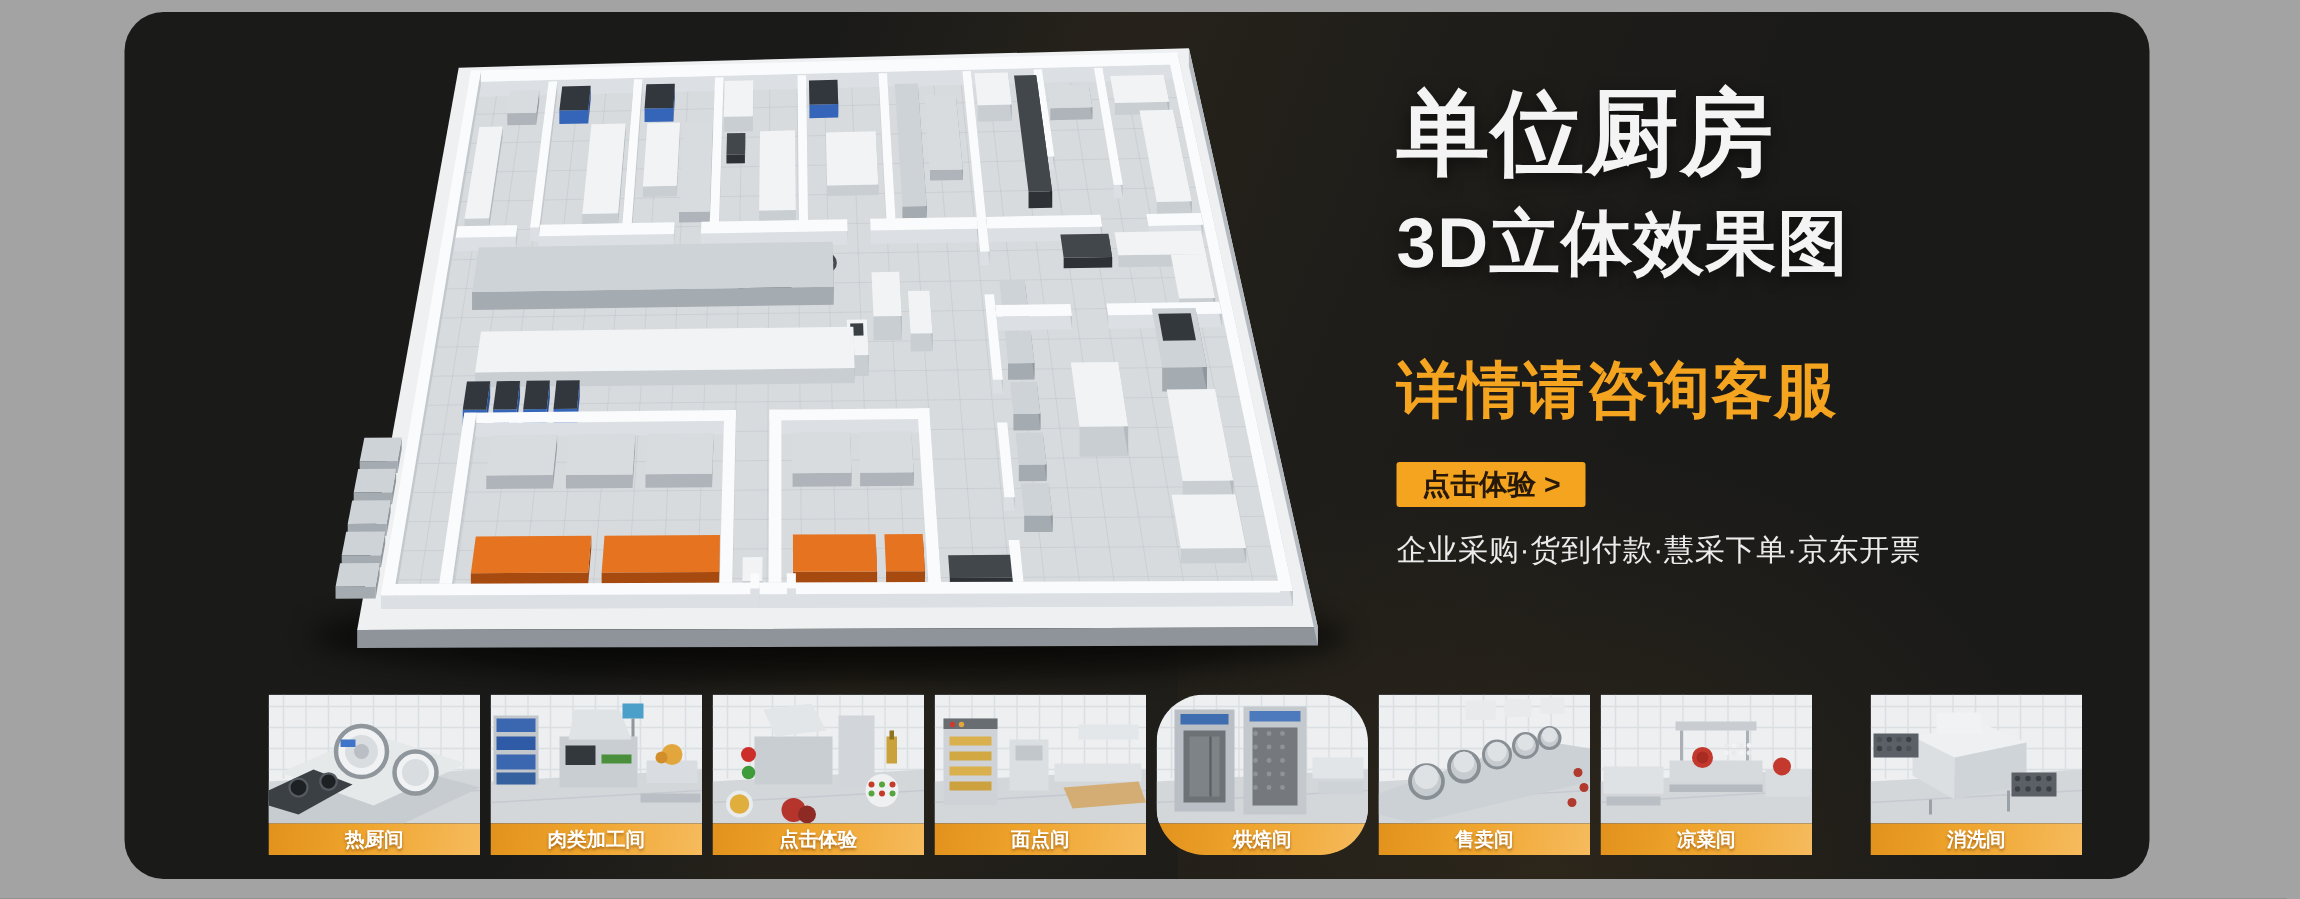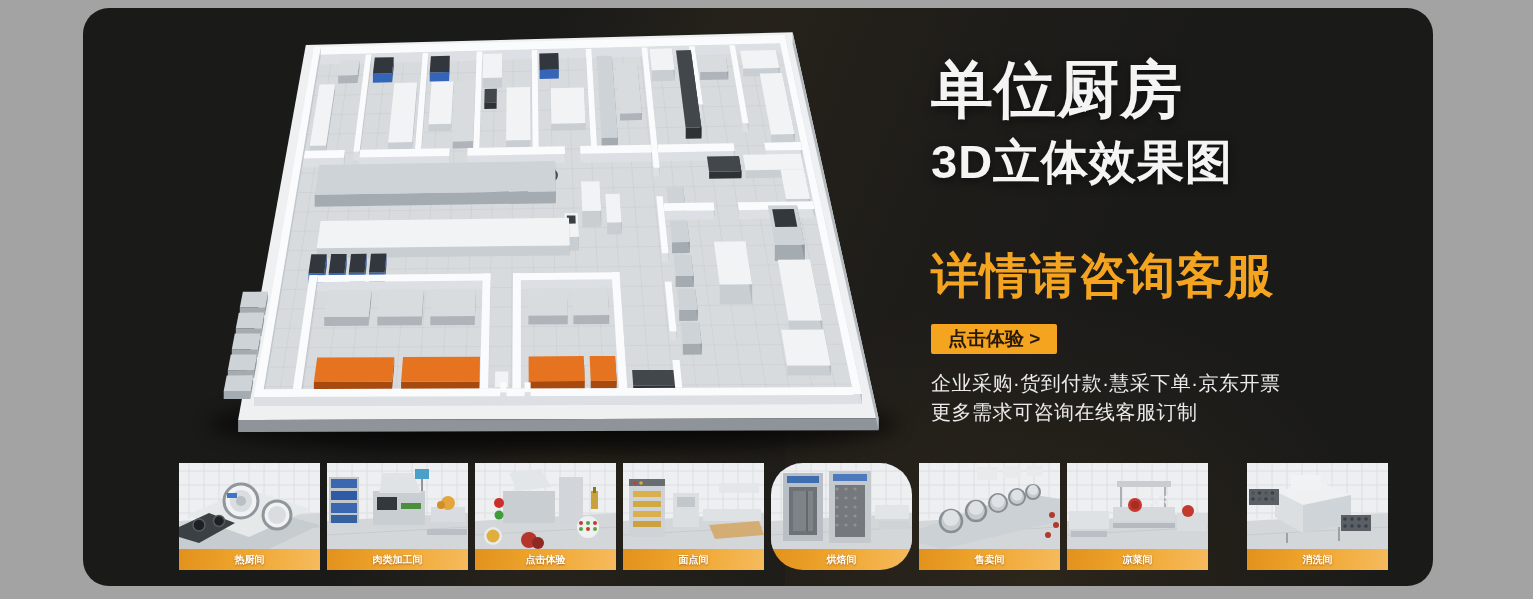--- a/index.html
+++ b/index.html
@@ -9,30 +9,30 @@
          border-radius:26px;overflow:hidden;}
   .beam1{position:absolute;inset:0;
          background:linear-gradient(112deg, rgba(0,0,0,0) 30%, rgba(122,92,40,.13) 42%, rgba(90,66,28,.07) 58%, rgba(0,0,0,0) 72%);}
   .beam2{position:absolute;left:52%;top:42%;width:48%;height:58%;
          background:radial-gradient(ellipse at 38% 100%, rgba(140,100,35,.16), rgba(0,0,0,0) 62%);}
   .floorplan{position:absolute;left:0;top:0;}
   .hero{position:absolute;left:848px;top:46px;width:480px;}
   .title{font-size:62px;line-height:72px;font-weight:800;color:#f4f4f4;letter-spacing:1px;
          text-shadow:0 3px 10px rgba(0,0,0,.55);}
   .title2{font-size:47px;}
-  .subtitle{margin-top:54px;font-size:48px;line-height:48px;font-weight:800;color:#f5a41f;letter-spacing:1px;}
+  .subtitle{margin-top:38px;font-size:41px;line-height:48px;font-weight:800;color:#f5a41f;letter-spacing:1px;}
   .cta{display:block;margin-top:24px;height:30px;padding:0 17px;background:#f5a41f;color:#27190a;
        font-size:19px;font-weight:700;border:none;border-radius:2px;font-family:inherit;cursor:pointer;text-align:center;}
   .note{margin-top:5px;font-size:20px;line-height:24px;color:#ebebeb;letter-spacing:0.5px;}
   .note-first{margin-top:17px;}
   .gallery{position:absolute;left:96px;top:455px;height:107px;width:1278px;}
   .tile{position:absolute;top:0;width:141px;height:107px;overflow:hidden;cursor:pointer;background:#22252a;}
   .tile svg{display:block;}
   .tile-label{position:absolute;left:0;bottom:0;width:100%;height:21px;line-height:21px;text-align:center;
-              font-size:10px;font-weight:700;color:#fff;
+              font-size:13px;font-weight:700;color:#fff;
               background:linear-gradient(100deg,#e2921c,#efa52d 45%,#f6bb5e);
               text-shadow:0 1px 2px rgba(120,60,0,.6);}
 </style>
 </head>
 <body>
 
 <div class="page">
   <div class="panel">
     <div class="beam1"></div>
     <div class="beam2"></div>
@@ -440,21 +440,20 @@
           <polygon points="441.5,374.2 447.6,374.2 447.6,384.1 441.6,384.1" fill="#fafbfc"></polygon>
         </g>
     </svg>
 
     <div class="hero">
       <div class="title">单位厨房</div>
       <div class="title title2">3D立体效果图</div>
       <div class="subtitle">详情请咨询客服</div>
       <button class="cta">点击体验 &gt;</button>
       <div class="note note-first">企业采购·货到付款·慧采下单·京东开票</div>
-      <div class="note">更多需求可咨询在线客服订制</div>
     </div>
 
     <div class="gallery" id="gallery">
         <div class="tile" style="left: 0px;">
           <svg width="141" height="86" viewBox="0 0 141 86">
             <rect x="0" y="0" width="141" height="86" fill="#edeff1" rx="0"></rect>
             <line x1="10" y1="0" x2="10" y2="56" stroke="#dcdfe2" stroke-width="1"></line>
             <line x1="25" y1="0" x2="25" y2="56" stroke="#dcdfe2" stroke-width="1"></line>
             <line x1="40" y1="0" x2="40" y2="56" stroke="#dcdfe2" stroke-width="1"></line>
             <line x1="55" y1="0" x2="55" y2="56" stroke="#dcdfe2" stroke-width="1"></line>

